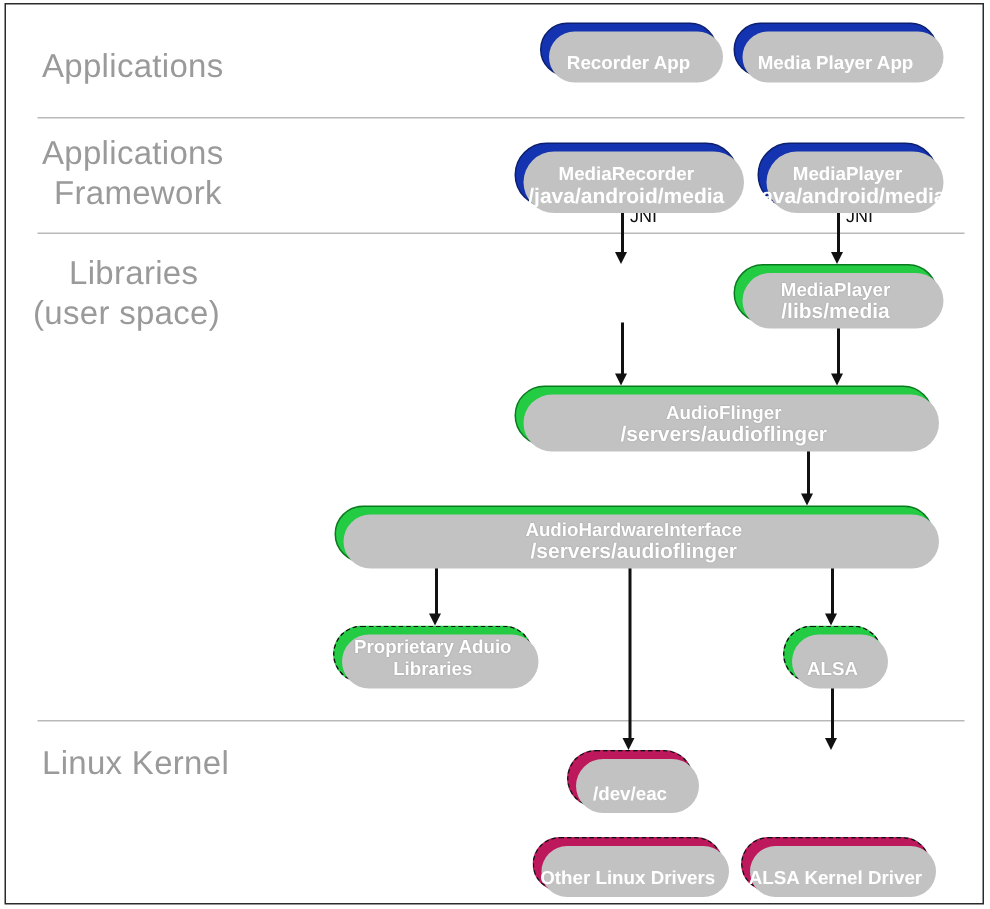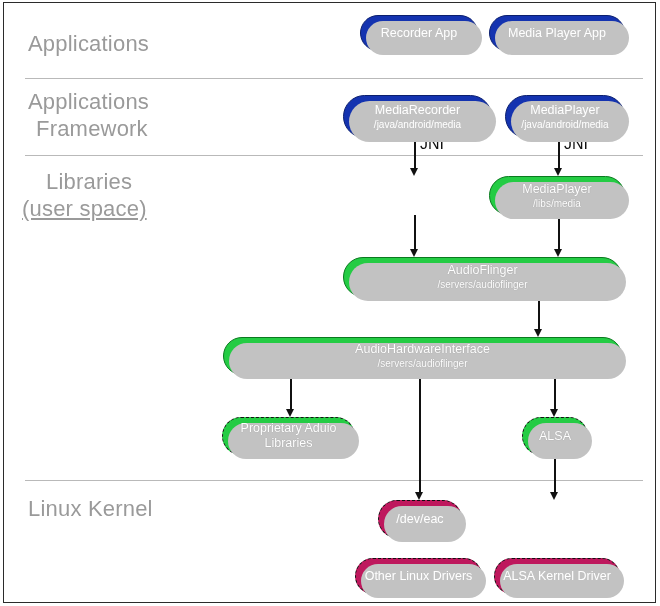--- a/index.html
+++ b/index.html
@@ -37,28 +37,29 @@
     letter-spacing:0.2px;
   }
 
   
   .node{
     position:absolute;
     box-sizing:border-box;
     display:flex;
     flex-direction:column;
     align-items:center;
-    justify-content:center;
+    justify-content:flex-end;
     color:#ffffff;
     text-align:center;
     border-radius:999px;
     z-index:3;
+    font-weight:bold;
   }
   .node .t1{font-size:12.5px;line-height:15px;white-space:nowrap;}
-  .node .t2{font-size:10px;line-height:13px;white-space:nowrap;}
+  .node .t2{font-size:14px;line-height:13px;white-space:nowrap;}
 
   .node .shadow{
     position:absolute;
     left:5px;top:5px;right:-5px;bottom:-5px;
     background:#c2c2c2;
     border-radius:999px;
     z-index:-1;
   }
 
   .blue{background:#1433b0;border:1px solid #0b1f6e;}
@@ -78,21 +79,21 @@
     position:absolute;
     width:0;height:0;
     border-left:4.5px solid transparent;
     border-right:4.5px solid transparent;
     border-top:8px solid #111111;
     z-index:2;
   }
   .edge-label{
     position:absolute;
     color:#111111;
-    font-size:16px;
+    font-size:12px;
     line-height:14px;
     white-space:nowrap;
     z-index:3;
   }
 </style>
 </head>
 <body>
 
 <div id="diagram">
 
@@ -101,21 +102,21 @@
   <div class="divider" style="top:78px;"></div>
   <div class="divider" style="top:155px;"></div>
   <div class="divider" style="top:480px;"></div>
 
   <div class="layer-label" style="left:28px;top:30px;">Applications</div>
 
   <div class="layer-label" style="left:28px;top:88px;">Applications</div>
   <div class="layer-label" style="left:36px;top:115px;">Framework</div>
 
   <div class="layer-label" style="left:46px;top:168px;">Libraries</div>
-  <div class="layer-label" style="left:22px;top:195px;text-decoration:underline;">(user space)</div>
+  <div class="layer-label" style="left:22px;top:195px;">(user space)</div>
 
   <div class="layer-label" style="left:28px;top:495px;">Linux Kernel</div>
 
   <div class="vline" style="left:414px;top:138px;height:32px;"></div>
   <div class="arrow" style="left:410px;top:168px;"></div>
   <div class="edge-label" style="left:420px;top:137px;">JNI</div>
 
   <div class="vline" style="left:558px;top:138px;height:32px;"></div>
   <div class="arrow" style="left:554px;top:168px;"></div>
   <div class="edge-label" style="left:564px;top:137px;">JNI</div>

